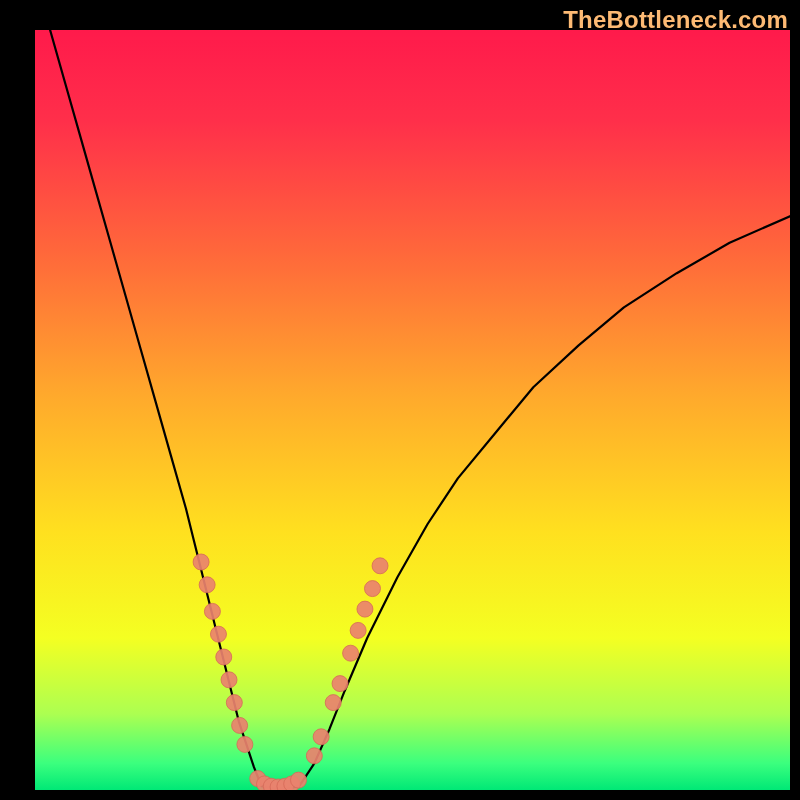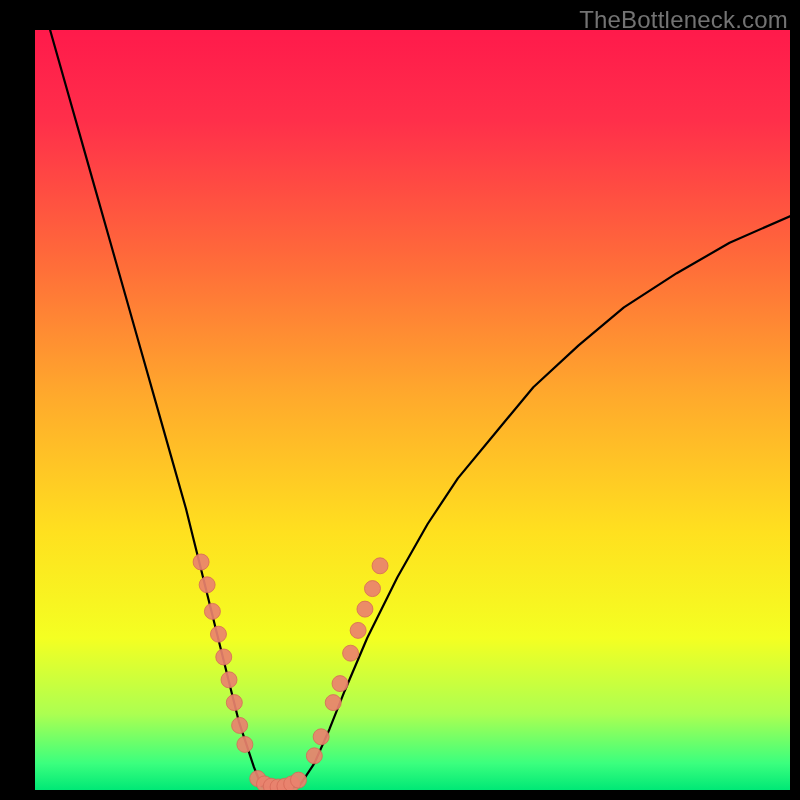--- a/index.html
+++ b/index.html
@@ -31,24 +31,24 @@
     position: absolute;
     left: 0;
     top: 0;
     width: 100%;
     height: 100%;
   }
   .watermark {
     position: absolute;
     top: 6px;
     right: 12px;
-    color: #737373;
+    color: #fdba74;
     font-size: 24px;
     letter-spacing: 0.2px;
-    font-weight: 400;
+    font-weight: 700;
   }
   svg.curves {
     position: absolute;
     left: 0;
     top: 0;
     width: 100%;
     height: 100%;
   }
 </style>
 </head>

